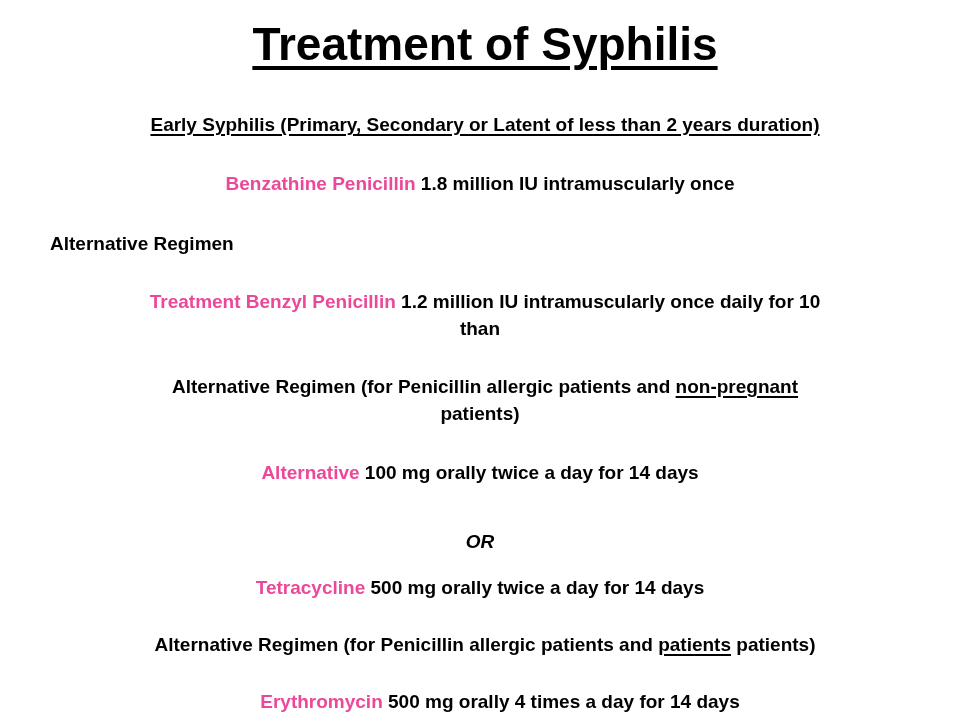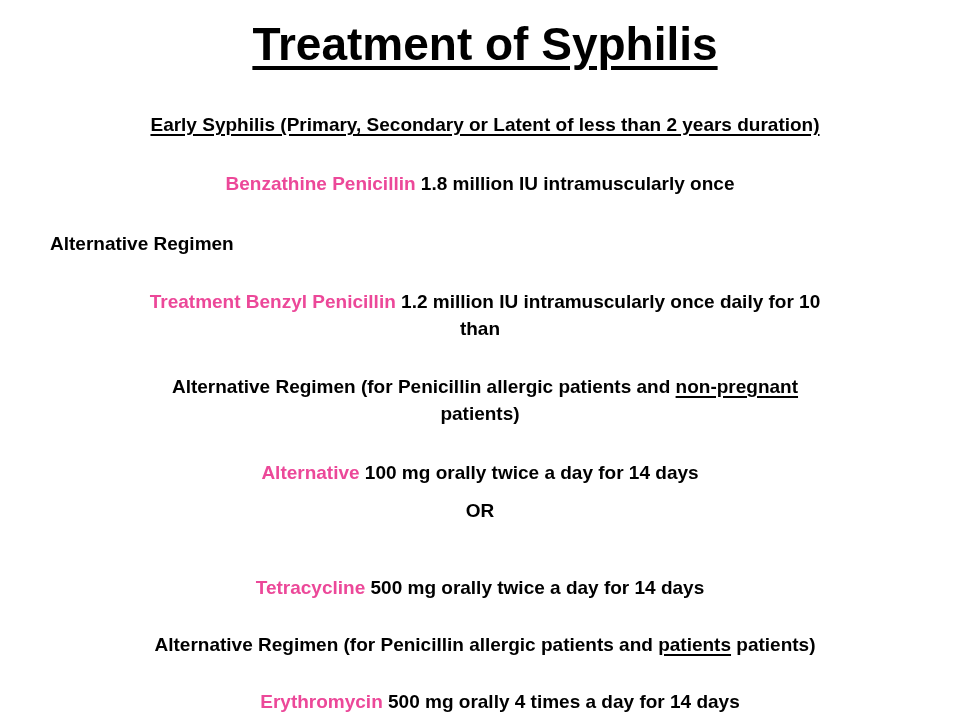--- a/index.html
+++ b/index.html
@@ -65,21 +65,21 @@
 
   <div class="line" style="top:375px; left:5px;">
     <span>Alternative Regimen (for Penicillin allergic patients and </span><span class="u">non-pregnant</span>
   </div>
   <div class="line" style="top:402px;">patients)</div>
 
   <div class="line" style="top:461px;">
     <span class="drug">Alternative</span><span> 100 mg orally twice a day for 14 days</span>
   </div>
 
-  <div class="line" style="top:499px;">OR</div>
+  <div class="line" style="top:530px;font-style:italic;">OR</div>
 
   <div class="line" style="top:576px;">
     <span class="drug">Tetracycline</span><span> 500 mg orally twice a day for 14 days</span>
   </div>
 
   <div class="line" style="top:633px; left:5px;">
     <span>Alternative Regimen (for Penicillin allergic patients and </span><span class="u">patients</span><span> patients)</span>
   </div>
 
   <div class="line" style="top:690px;margin-left:20px;">

